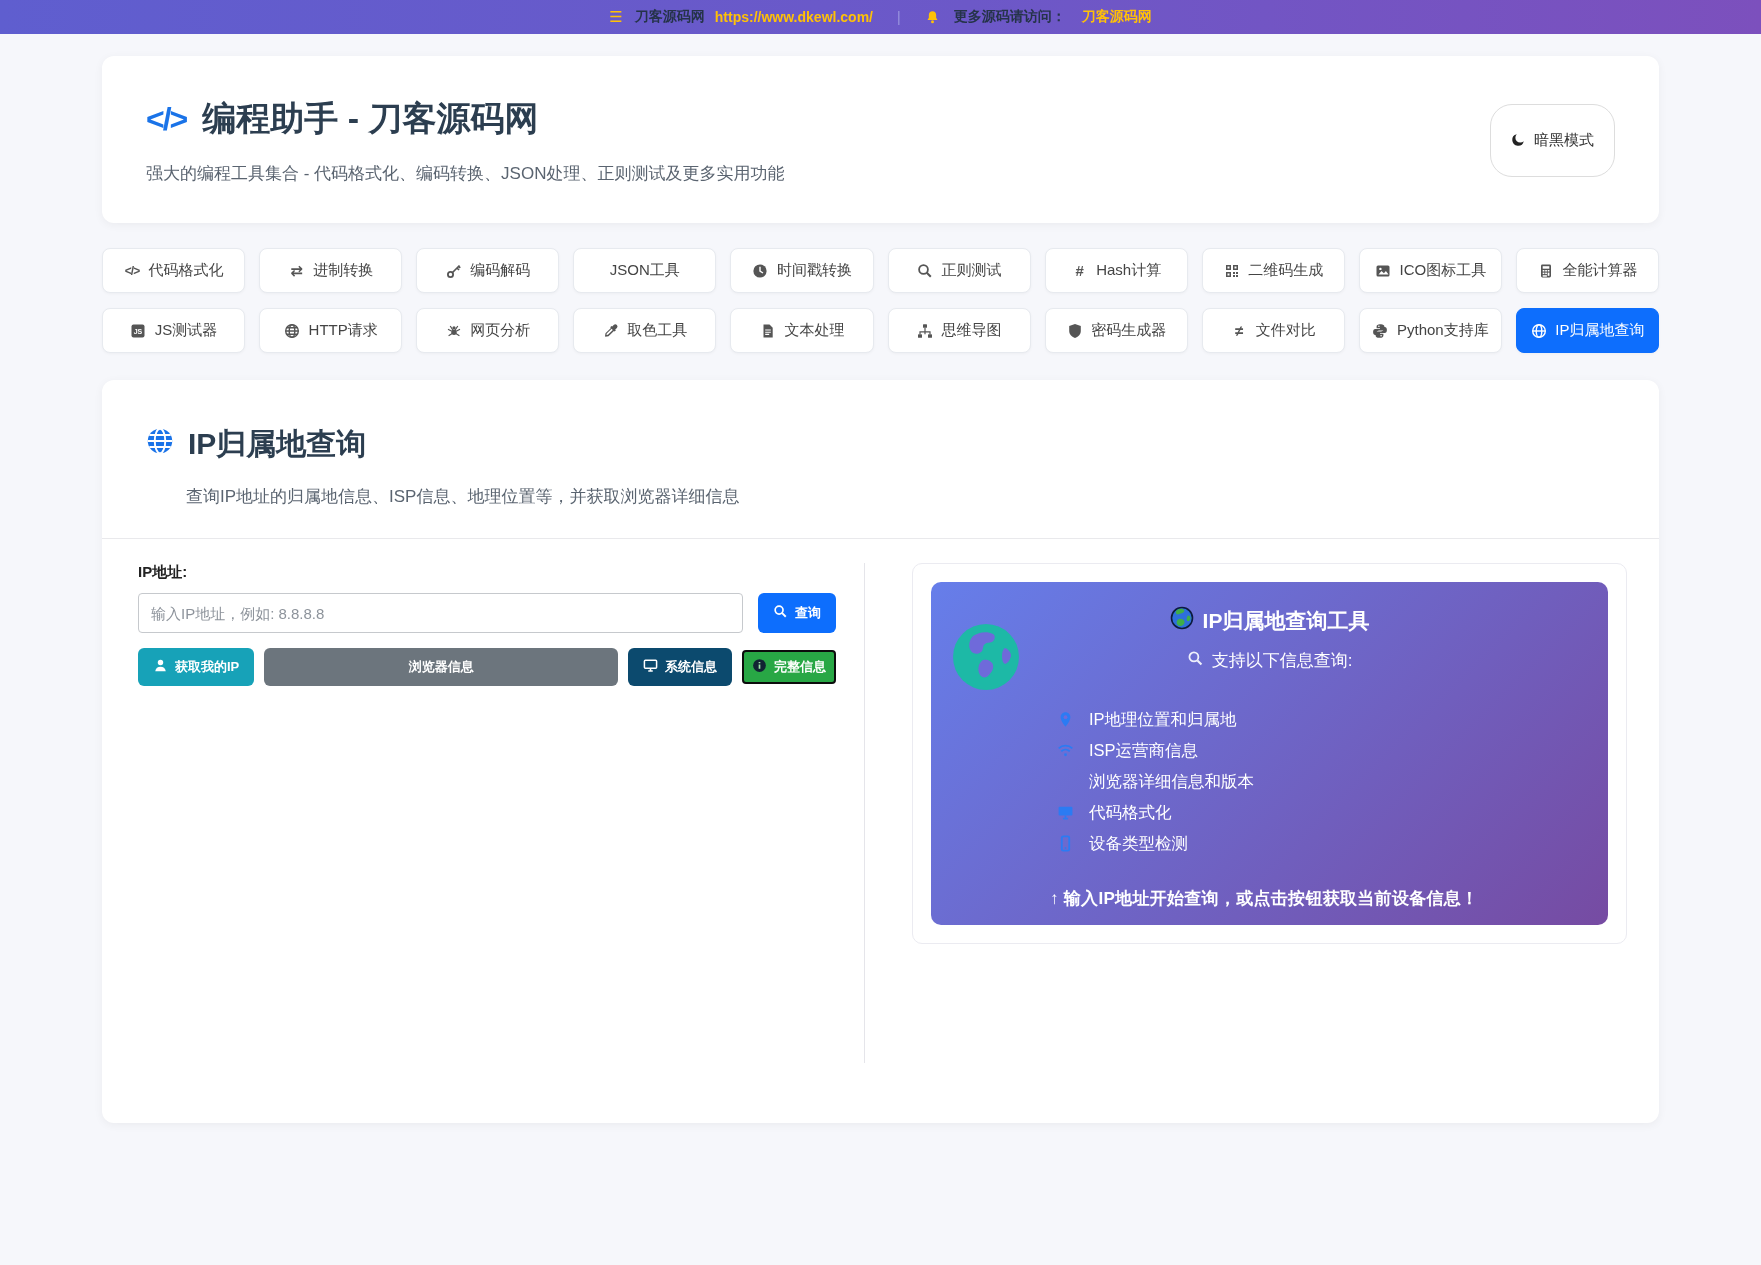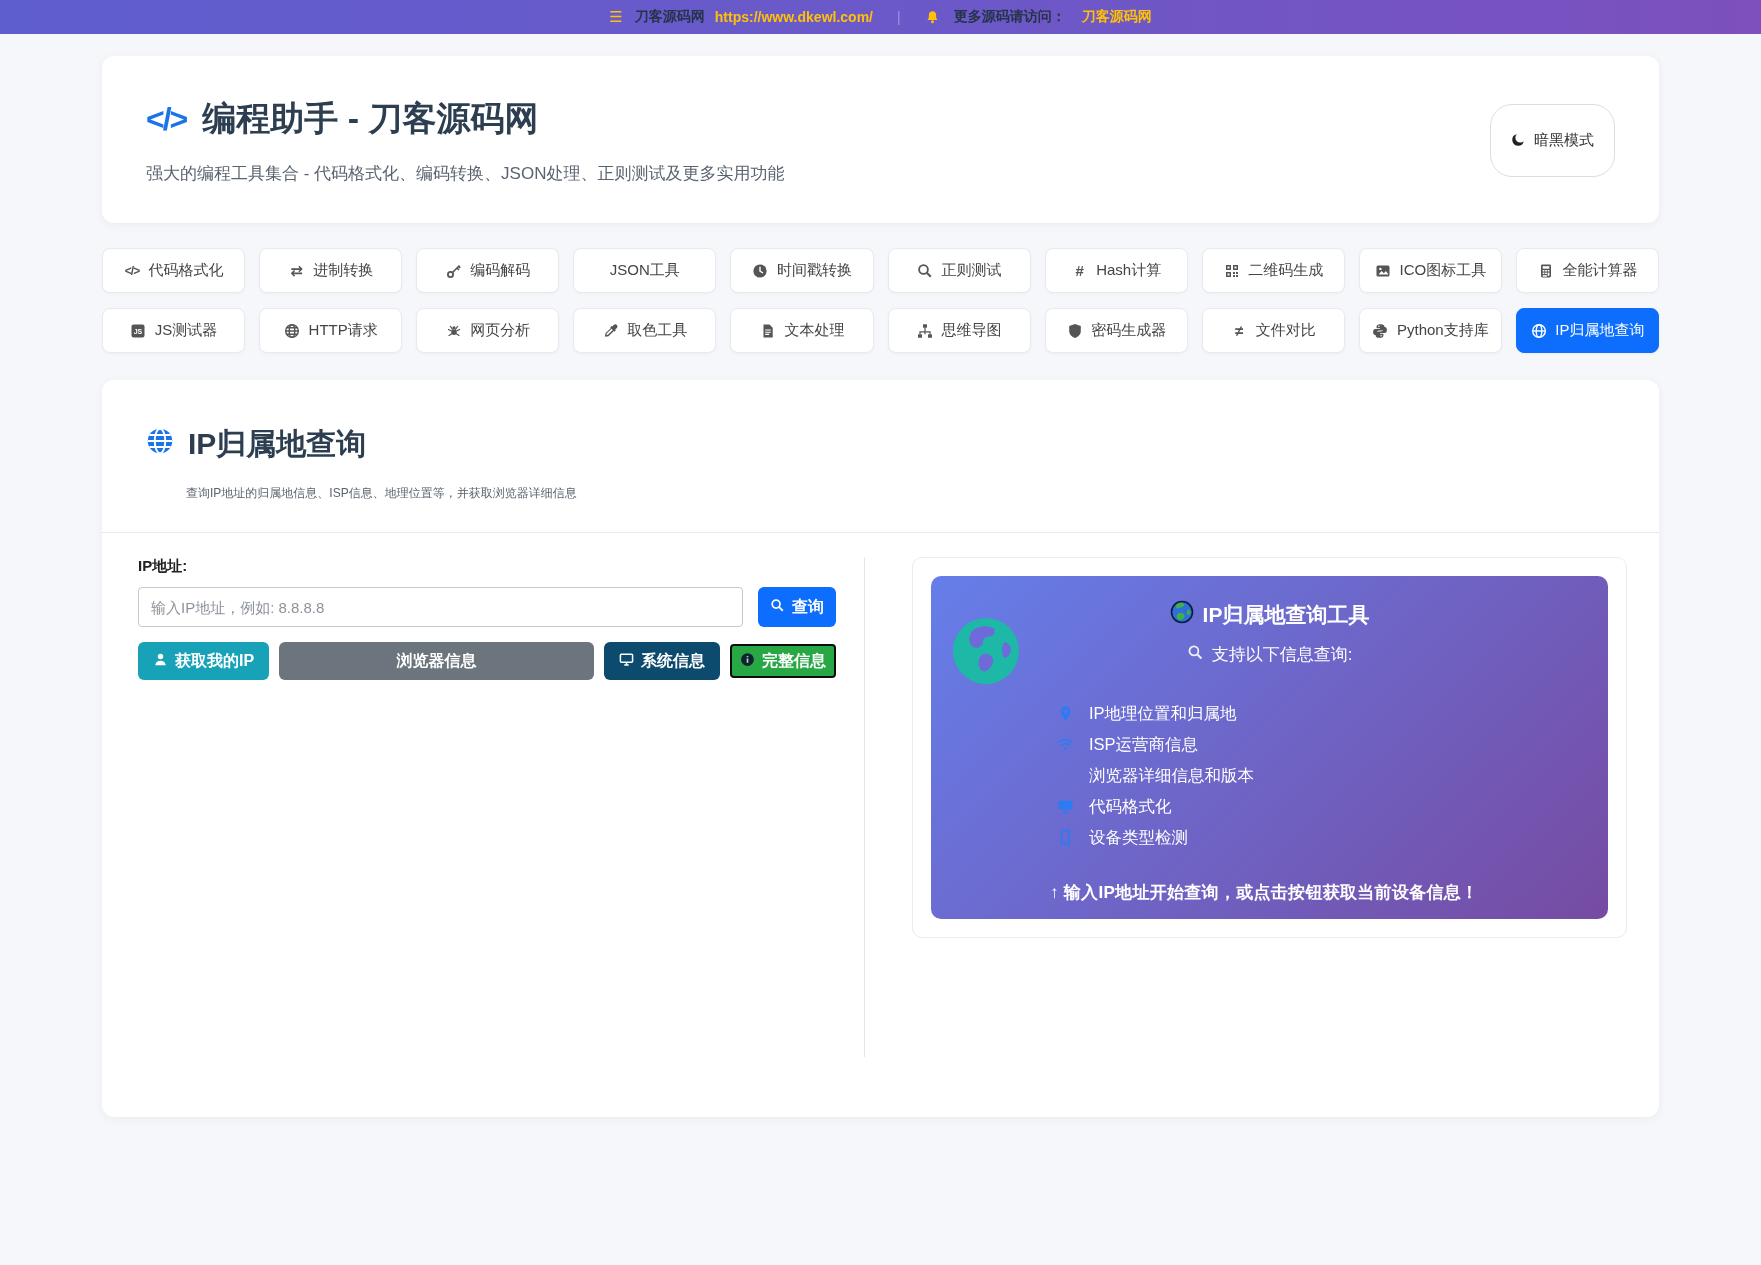--- a/index.html
+++ b/index.html
@@ -38,33 +38,33 @@
     font-size:15px;font-weight:bold;}
   .tool.active{background:#0d6efd;border-color:#0d6efd;color:#fff;}
   .tool.active .ticon{color:#fff;}
   .ticon svg{width:16px;height:16px;display:block;}
 
   
   .main-card{margin-top:27px;background:#fff;border-radius:12px;box-shadow:0 2px 10px rgba(0,0,0,.05);
     padding:44px 0 60px 0;min-height:700px;}
   .section-head{padding:0 44px;}
   .section-title{display:flex;align-items:center;gap:14px;font-size:30px;font-weight:bold;color:#2c3e50;}
-  .section-sub{margin:20px 0 0 40px;font-size:12px;color:#5a6470;}
+  .section-sub{margin:20px 0 0 40px;font-size:17px;color:#5a6470;}
   .hr{border-bottom:1px solid #e9e9ec;margin-top:30px;}
 
   .cols{display:flex;align-items:stretch;margin-top:24px;min-height:500px;}
   .col-left{width:763px;border-right:1px solid #e5e5ea;padding:0 28px 0 36px;}
   .col-right{flex:1;padding:0 32px 0 47px;}
 
   .ip-label{font-size:15px;font-weight:bold;color:#222;margin-bottom:11px;}
   .input-row{display:flex;gap:15px;}
   .ip-input{flex:1;height:40px;border:1px solid #c6c9cd;border-radius:4px;padding:12px 12px;font-size:15px;
     color:#333;font-family:inherit;}
   .ip-input::placeholder{color:#8d939b;}
-  .btn{border:none;border-radius:6px;color:#fff;font-size:16px;display:flex;align-items:center;justify-content:center;
+  .btn{border:none;border-radius:6px;color:#fff;font-size:13px;display:flex;align-items:center;justify-content:center;
     gap:7px;cursor:pointer;font-family:inherit;font-weight:bold;}
   .btn svg{width:15px;height:15px;}
   .query-btn{width:78px;height:40px;background:#0d6efd;}
   .actions-row{display:flex;gap:10px;margin-top:15px;}
   .btn-myip{background:#17a2b8;height:38px;padding:16px 15px;}
   .btn-browser{background:#6c757d;height:38px;flex:1;font-weight:bold;}
   .btn-system{background:#0c4a6e;height:38px;padding:0 15px;}
   .btn-full{background:#28a745;height:34px;align-self:center;padding:0 8px;border:2px solid #0c0c0c;border-radius:4px;}
 
   

